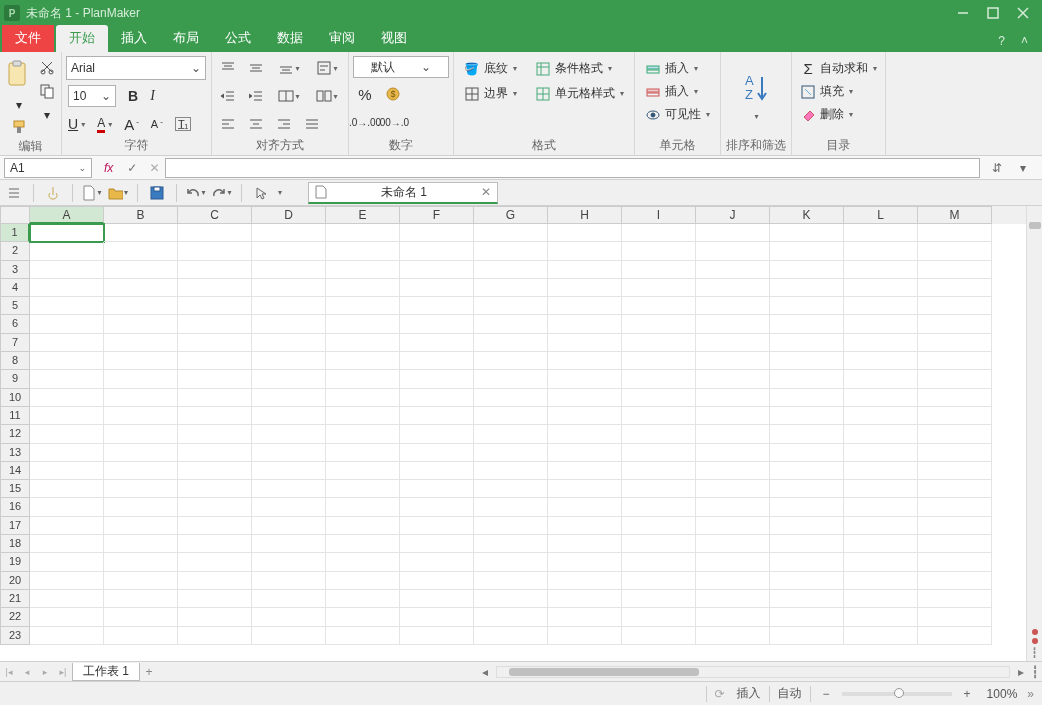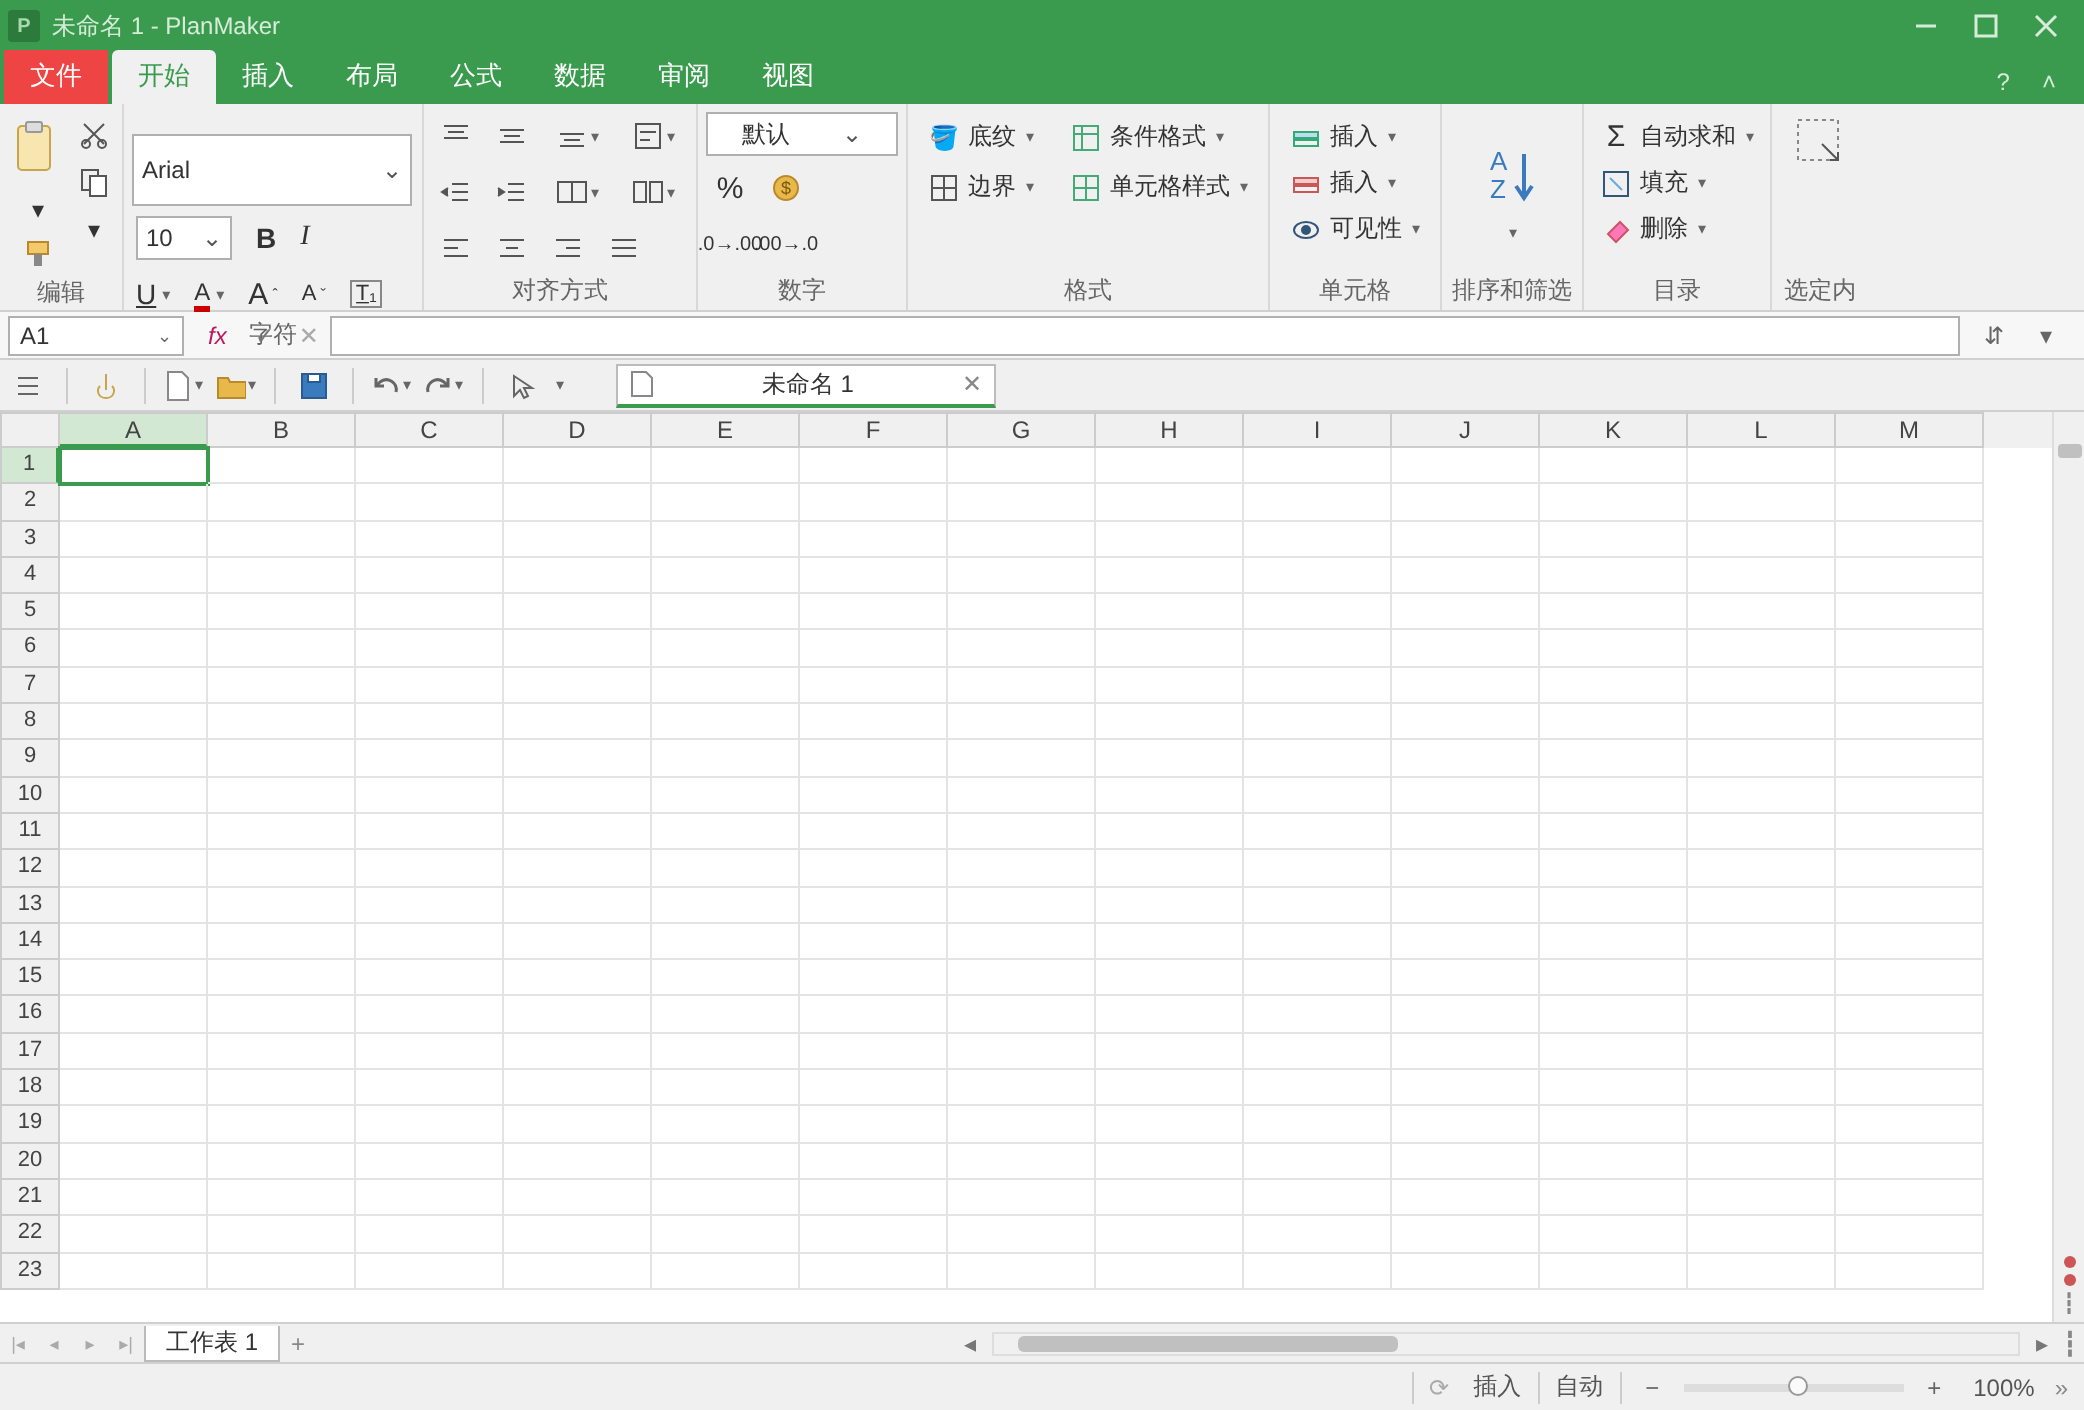--- a/index.html
+++ b/index.html
@@ -30,21 +30,21 @@
 
 
 .g-edit .col1{display:flex; flex-direction:column; align-items: center;}
 .paste-btn{width:30px; height:38px; display:flex; align-items:center; justify-content:center;}
 .g-edit .col2{display:flex; flex-direction:column; gap:2px; padding-left:3px;}
 .icon-sm{width:20px; height:22px; display:flex;align-items:center;justify-content:center;}
 
 
 .g-font{width:150px;}
 .g-font .rows{display:flex; flex-direction:column; gap:4px; width:100%;}
-.font-select{border:1px solid #b0b0b0; background:#fff; height:36px; display:flex; align-items:center; padding:0 4px; width:140px;margin-top:11px;}
+.font-select{border:1px solid #b0b0b0; background:#fff; height:24px; display:flex; align-items:center; padding:0 4px; width:140px;}
 .font-select .arrow, .size-select .arrow, .default-select .arrow{margin-left:auto; color:#555;}
 .size-select{border:1px solid #b0b0b0; background:#fff; height:22px; display:flex; align-items:center; padding:0 4px; width:48px;}
 .r2, .r3{display:flex; gap:12px; align-items:center; height:24px;padding-left:2px;}
 .rb{display:flex; align-items:center; gap:2px;}
 .bold{font-weight:bold; font-size:14px;}
 .italic{font-style:italic; font-size:14px; font-family:serif;}
 .underline{text-decoration:underline; font-size:14px;}
 .dd{font-size:8px; color:#666; margin-left:1px;}
 
 
@@ -523,31 +523,20 @@
             </span>
             <span>删除</span>
             <span class="dd">▾</span>
           </div>
       </div>
     </div>
     <div class="group-label">目录</div>
   </div>
 
 
-  <div class="group g-sel" style="border-right:none;">
-    <div class="group-body" style="justify-content:center;">
-      <span>
-          <svg width="26" height="26" stroke="#888" fill="none" stroke-dasharray="2">
-            <rect x="2" y="2" width="20" height="20"></rect>
-            <path d="M14 14 L22 22 M18 22 L22 22 L22 18" stroke-dasharray="0" stroke="#555"></path>
-          </svg>
-        </span>
-    </div>
-    <div class="group-label">选定内</div>
-  </div>
 </div>
 
 <div class="refbar">
   <div class="cellref">
       <span>A1</span>
       <span class="arrow">⌄</span>
     </div>
   <span class="fx-lbl">fx</span>
   <span class="fb-check">✓</span>
   <span class="fb-x">✕</span>

